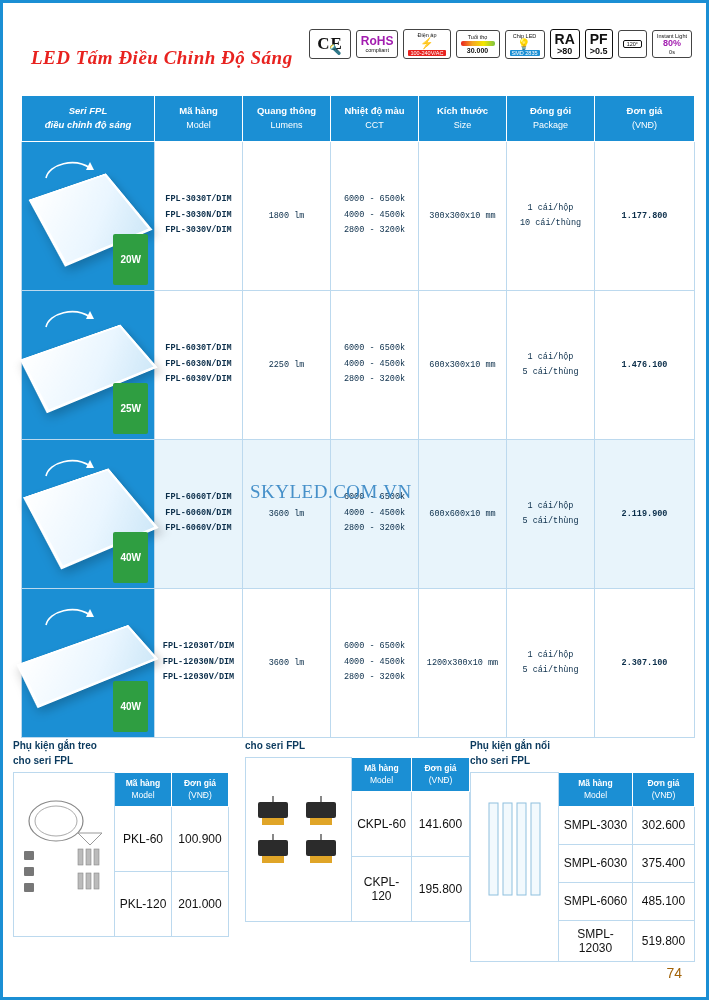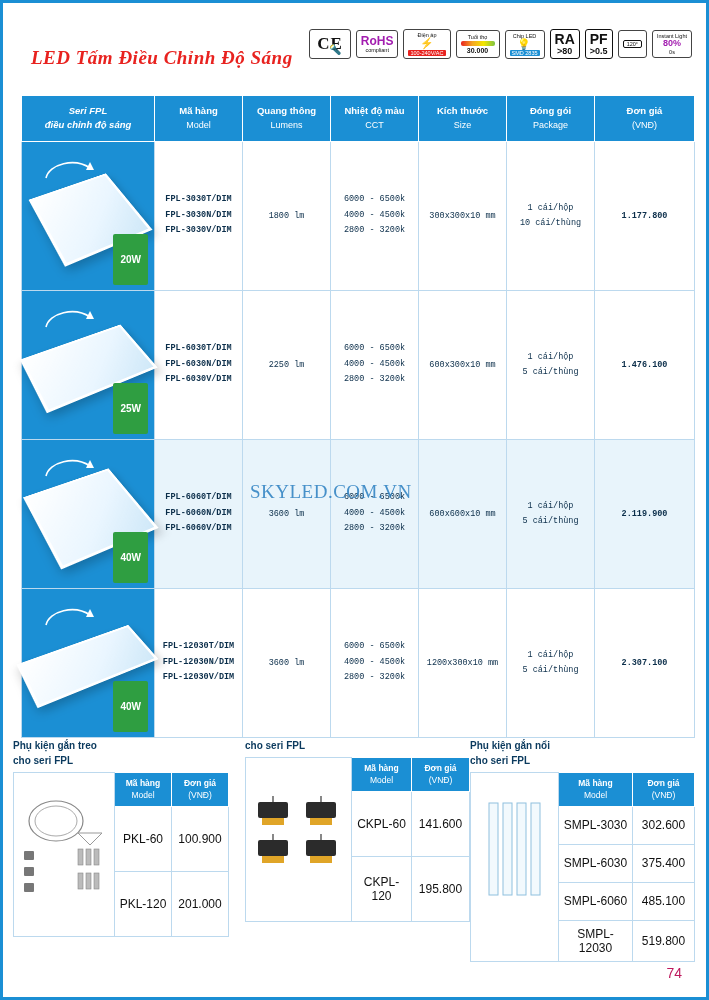--- a/index.html
+++ b/index.html
@@ -145,21 +145,21 @@
     border:1px solid #bcd9ee;font-size:12px;color:#111;
     text-align:center;padding:6px 2px;background:#fff;
     font-family:"Liberation Sans",sans-serif;
   }
   .acc-img{
     border:1px solid #bcd9ee;background:#fff;
     position:relative;
   }
   .page-no{
     position:absolute;right:24px;bottom:16px;
-    font-size:14px;color:#be185d;font-family:"Liberation Sans",sans-serif;
+    font-size:14px;color:#a16207;font-family:"Liberation Sans",sans-serif;
   }
 </style>
 </head>
 <body>
 
 <div class="page">
 
   <div class="header">
     <div class="title">LED Tấm Điều Chỉnh Độ Sáng</div>
 

